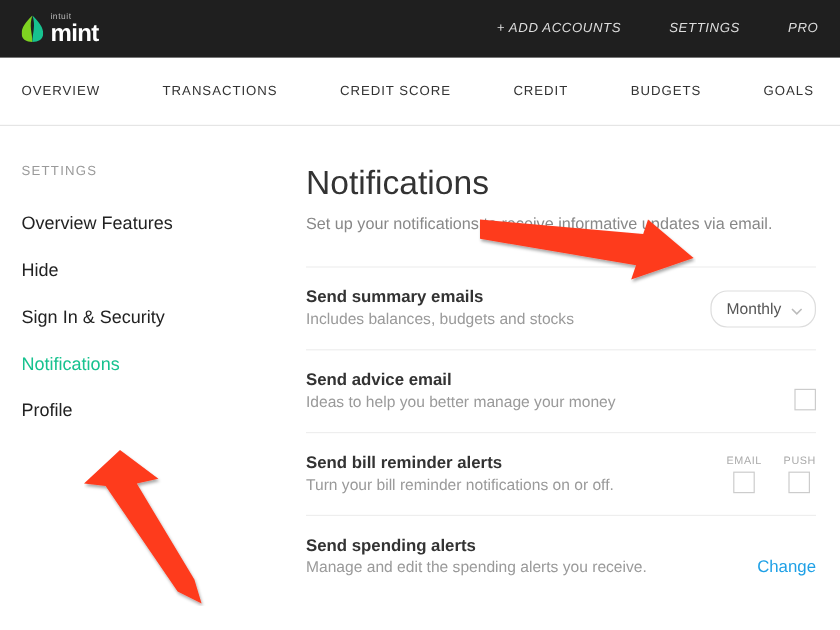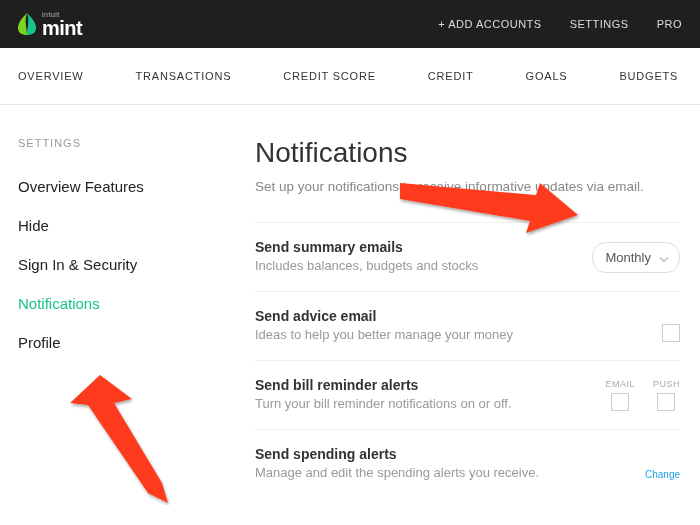--- a/index.html
+++ b/index.html
@@ -5,21 +5,21 @@
   * { box-sizing: border-box; margin: 0; padding: 0; }
   body { font-family: -apple-system, "Helvetica Neue", Arial, sans-serif; color: #333; width: 700px; height: 525px; overflow: hidden; background: #fff; }
   
   .topbar { background: #1f1f1f; height: 48px; display: flex; align-items: center; padding: 0 18px; color: #fff; }
   .logo { display: flex; align-items: center; gap: 2px; }
   .logo-leaf { width: 18px; height: 22px; position: relative; }
   .logo-text { display: flex; flex-direction: column; line-height: 1; margin-left: 4px; }
   .logo-intuit { font-size: 7px; color: #bbb; letter-spacing: 0.5px; }
   .logo-mint  { font-size: 20px; font-weight: 600; color: #fff; letter-spacing: -0.5px; text-align: center; }
   .topbar-spacer { flex: 1; }
-  .topbar-link { font-size: 11px; letter-spacing: 0.5px; color: #ddd; margin-left: 28px; cursor: pointer; white-space: nowrap; }
+  .topbar-link { font-size: 11px; letter-spacing: 0.5px; color: #ddd; margin-left: 40px; cursor: pointer; white-space: nowrap; font-style: italic; }
   
   .navtabs { border-bottom: 1px solid #e5e5e5; padding: 0 18px; display: flex; gap: 52px; }
   .navtab  { font-size: 11px; letter-spacing: 0.8px; color: #333; padding: 22px 0; cursor: pointer; white-space: nowrap; }
   
   .body { display: flex; }
   .sidebar { width: 215px; padding: 32px 0 0 18px; }
   .sidebar-title { font-size: 11px; letter-spacing: 1px; color: #9a9a9a; margin-bottom: 18px; }
   .sidebar-item { font-size: 15px; color: #222; padding: 11px 0; cursor: pointer; }
   .sidebar-item.active { color: #17c28f; }
   .main { flex: 1; padding: 32px 20px 0 40px; position: relative; }
@@ -29,21 +29,21 @@
   .setting:first-of-type { border-top: 1px solid #eee; }
   .setting-text { flex: 1; }
   .setting-title { font-size: 14px; font-weight: 600; color: #333; margin-bottom: 3px; }
   .setting-desc  { font-size: 13px; color: #9a9a9a; }
   .setting-ctrl  { display: flex; align-items: flex-start; gap: 18px; padding-top: 2px; }
   .select { border: 1px solid #ddd; border-radius: 14px; padding: 7px 28px 7px 12px; font-size: 13px; color: #555; position: relative; cursor: pointer; background:#fff; }
   .select-caret { position: absolute; right: 10px; top: 50%; transform: translateY(-50%); color: #bbb; }
   .checkbox { width: 18px; height: 18px; border: 1px solid #ccc; background: #fff; cursor: pointer; }
   .check-col { display: flex; flex-direction: column; align-items: center; gap: 4px; }
   .check-label { font-size: 9px; letter-spacing: 0.5px; color: #aaa; }
-  .change-link { font-size: 10px; color: #1ea0e6; cursor: pointer; }
+  .change-link { font-size: 14px; color: #1ea0e6; cursor: pointer; }
   
   .arrow { position: absolute; pointer-events: none; }
 </style>
 </head>
 <body>
 
 <div class="topbar">
   <div class="logo">
     <span class="logo-leaf">
       <svg viewBox="0 0 18 22" width="18" height="22">
@@ -60,22 +60,22 @@
   <span class="topbar-link">+ ADD ACCOUNTS</span>
   <span class="topbar-link">SETTINGS</span>
   <span class="topbar-link">PRO</span>
 </div>
 
 <div class="navtabs">
   <span class="navtab">OVERVIEW</span>
   <span class="navtab">TRANSACTIONS</span>
   <span class="navtab">CREDIT SCORE</span>
   <span class="navtab">CREDIT</span>
+  <span class="navtab">BUDGETS</span>
   <span class="navtab">GOALS</span>
-  <span class="navtab">BUDGETS</span>
   <span class="navtab">TRENDS</span>
 </div>
 
 <div class="body">
   <div class="sidebar">
     <div class="sidebar-title">SETTINGS</div>
     <div class="sidebar-item">Overview Features</div>
     <div class="sidebar-item">Hide</div>
     <div class="sidebar-item">Sign In &amp; Security</div>
     <div class="sidebar-item active">Notifications</div>

